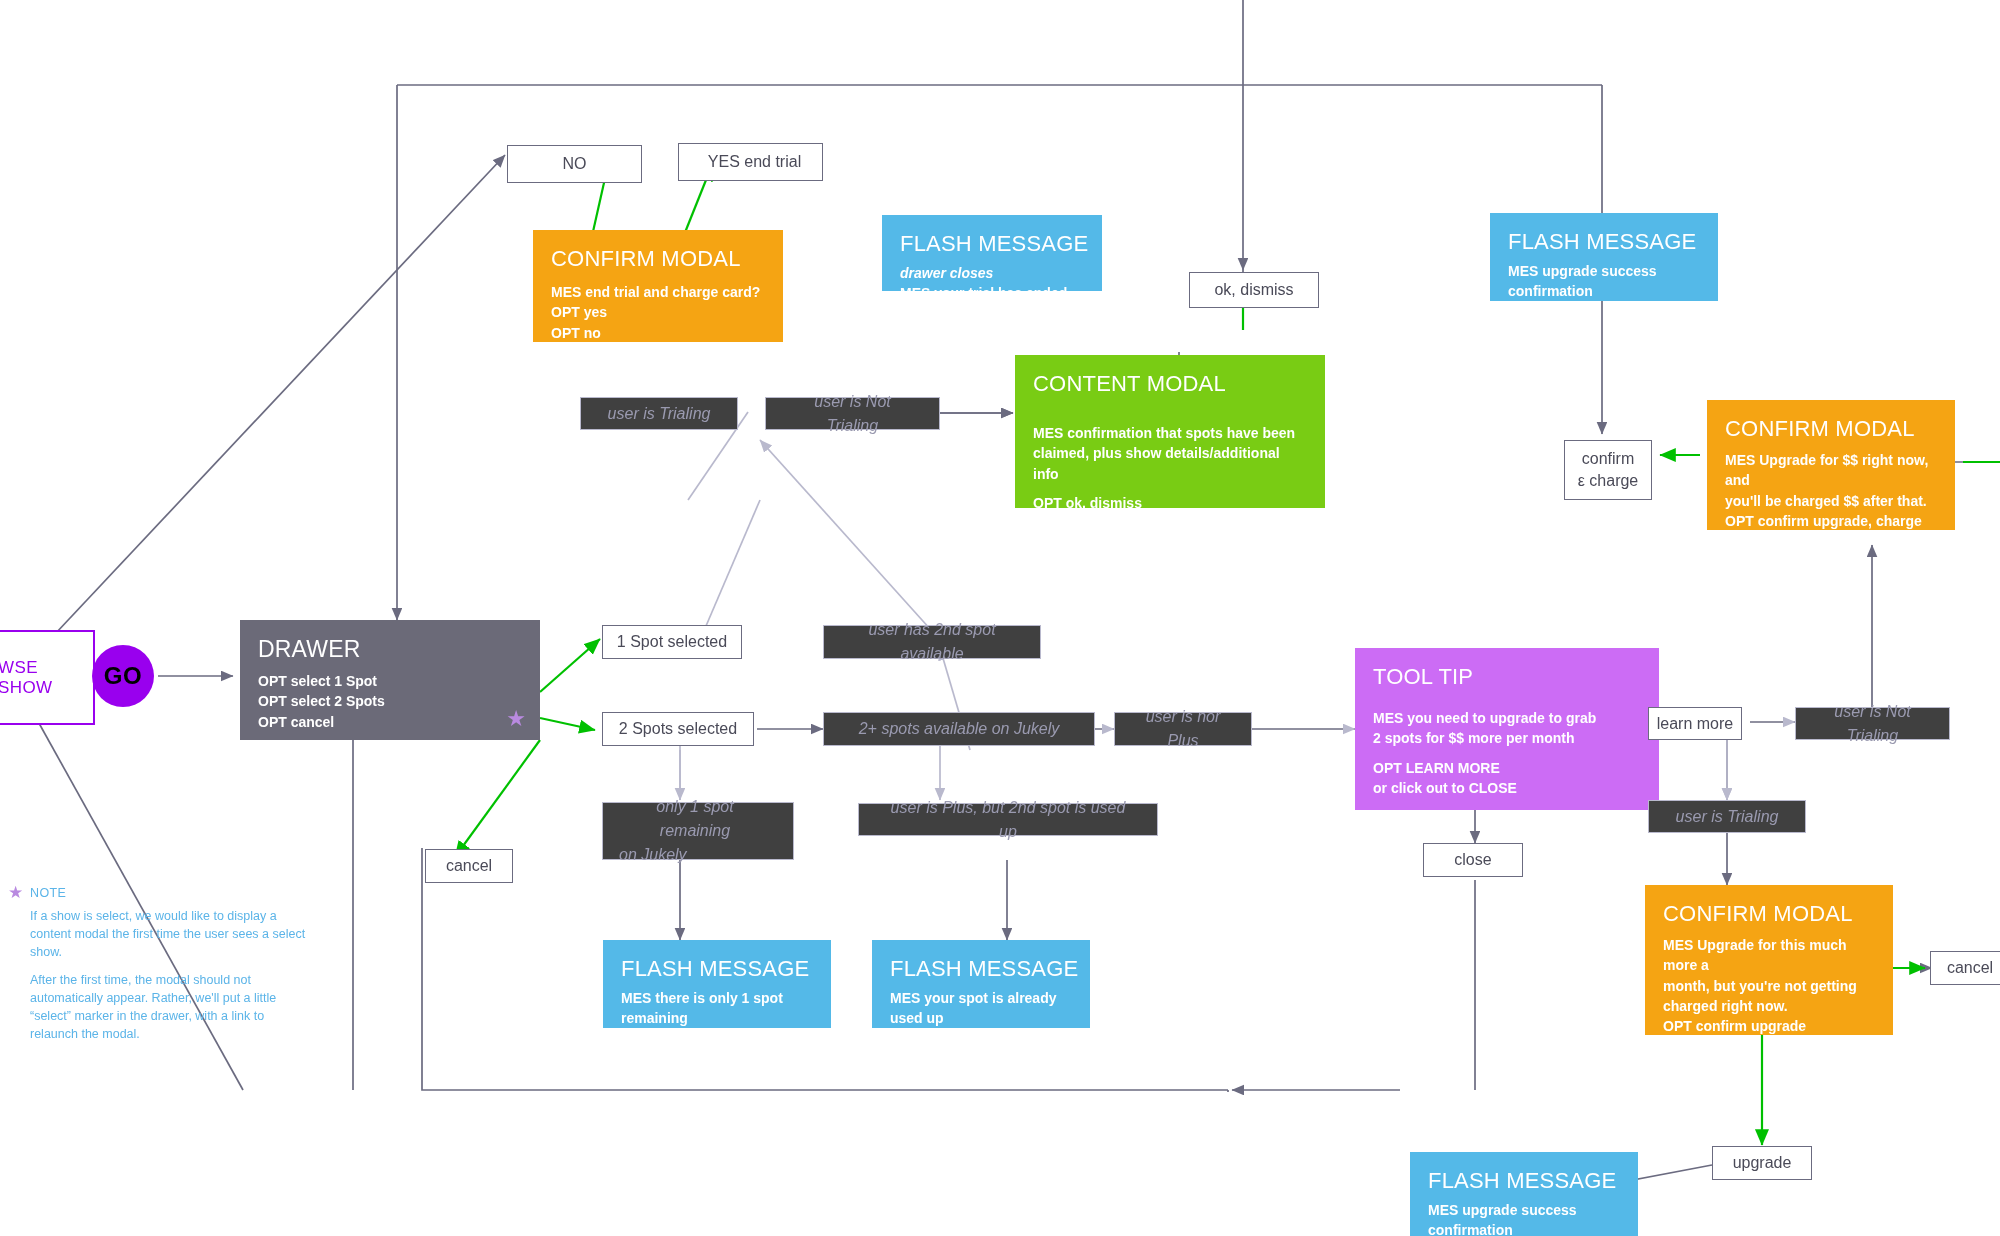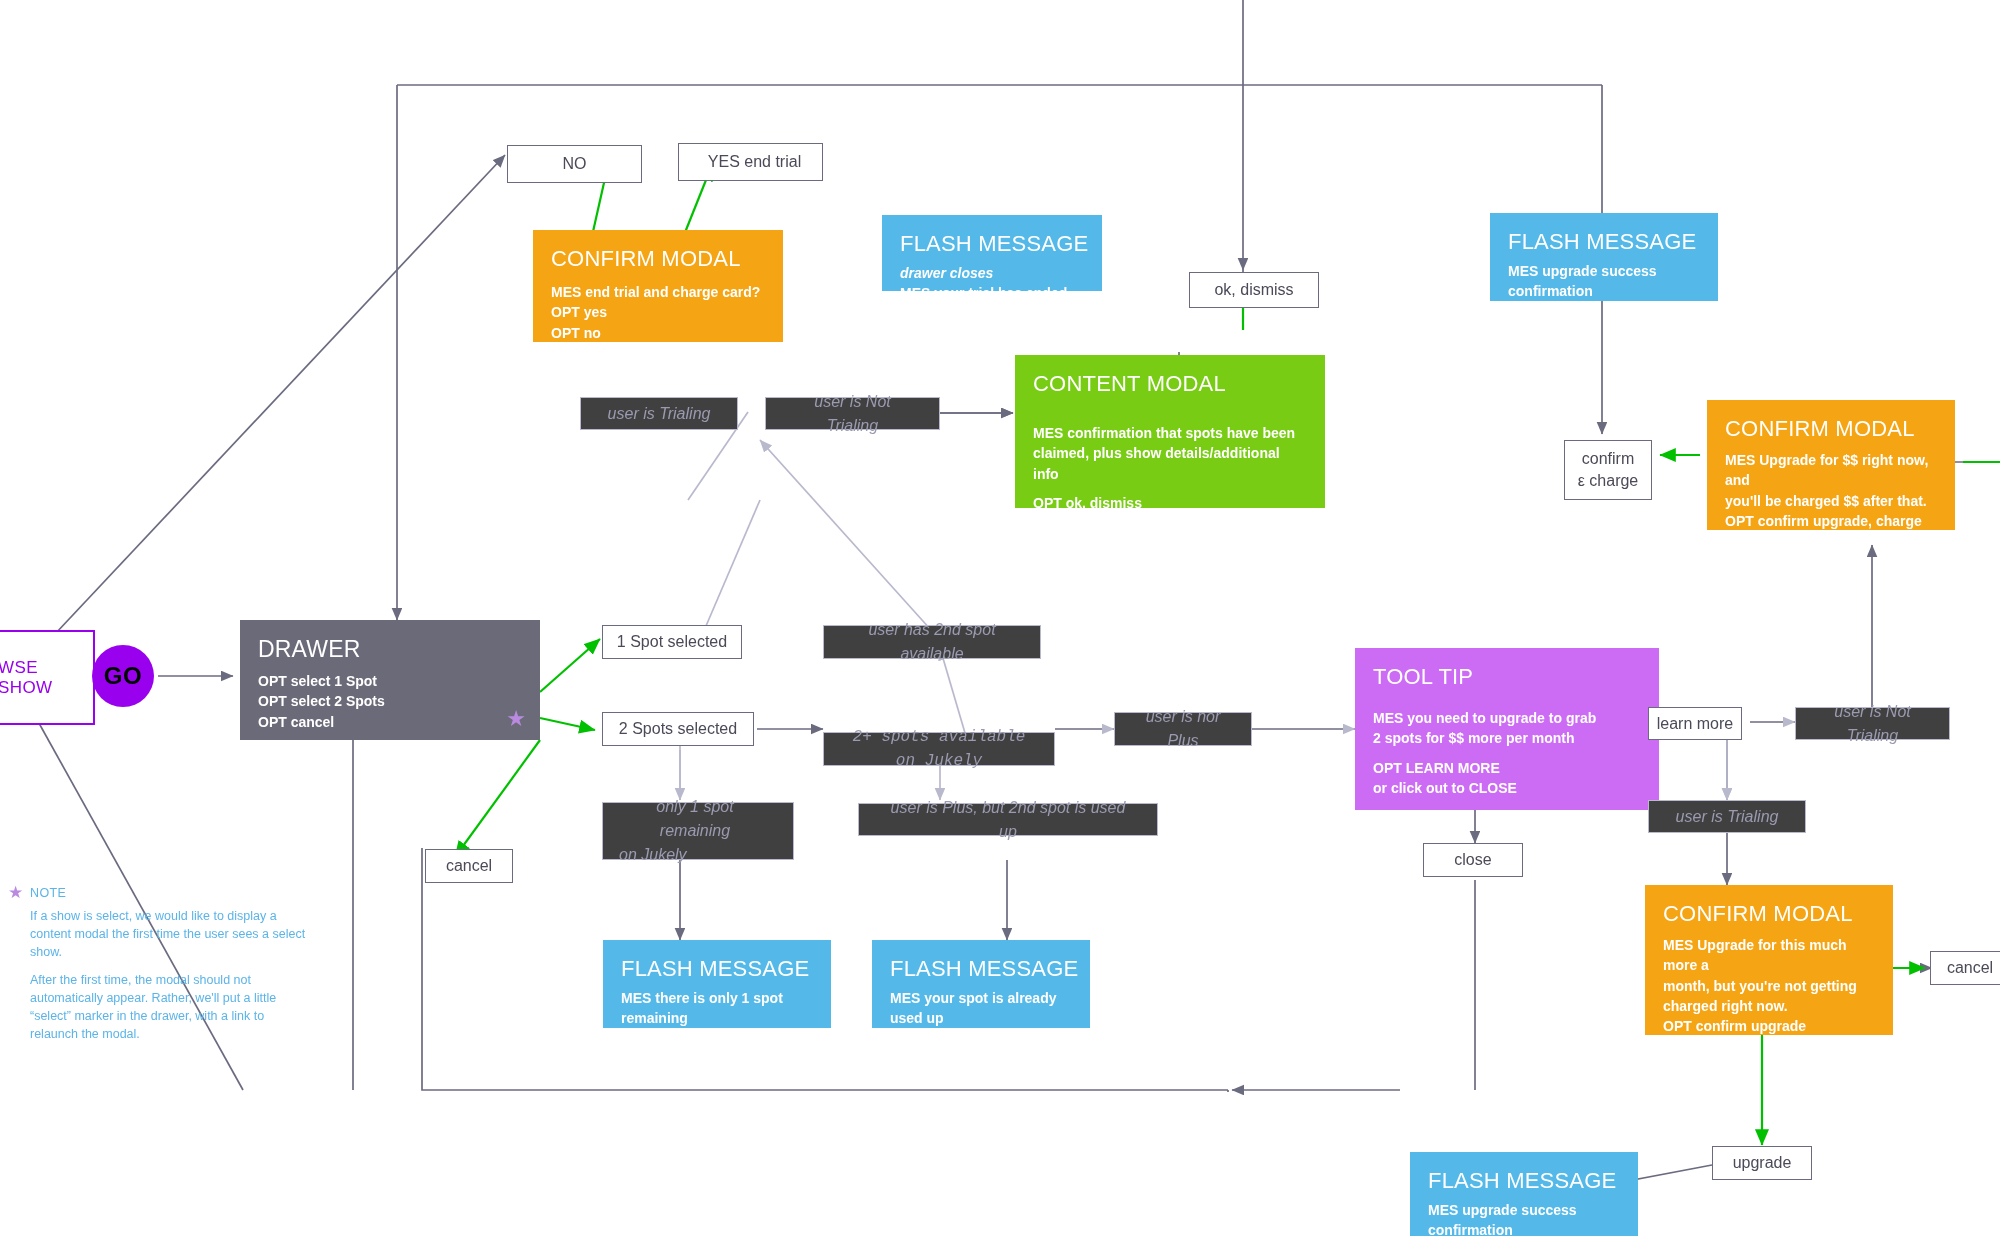--- a/index.html
+++ b/index.html
@@ -332,21 +332,21 @@
   </div>
 
   <div class="node plain" style="left:602px;top:712px;width:152px;height:34px;">
     <span>2 Spots selected</span>
   </div>
 
   <div class="node cond" style="left:823px;top:625px;width:218px;height:34px;">
     <span>user has 2nd spot available</span>
   </div>
 
-  <div class="node cond" style="left:823px;top:732px;width:232px;height:34px;font-family:Liberation Mono, monospace;">
+  <div class="node cond" style="left:823px;top:712px;width:272px;height:34px;">
     <span>2+ spots available on Jukely</span>
   </div>
 
   <div class="node cond" style="left:1114px;top:712px;width:138px;height:34px;">
     <span>user is nor Plus</span>
   </div>
 
   <div class="node card purple" style="left:1355px;top:648px;width:304px;height:162px;">
     <div class="title" style="margin-bottom:18px;">TOOL TIP</div>
     <div class="body">

